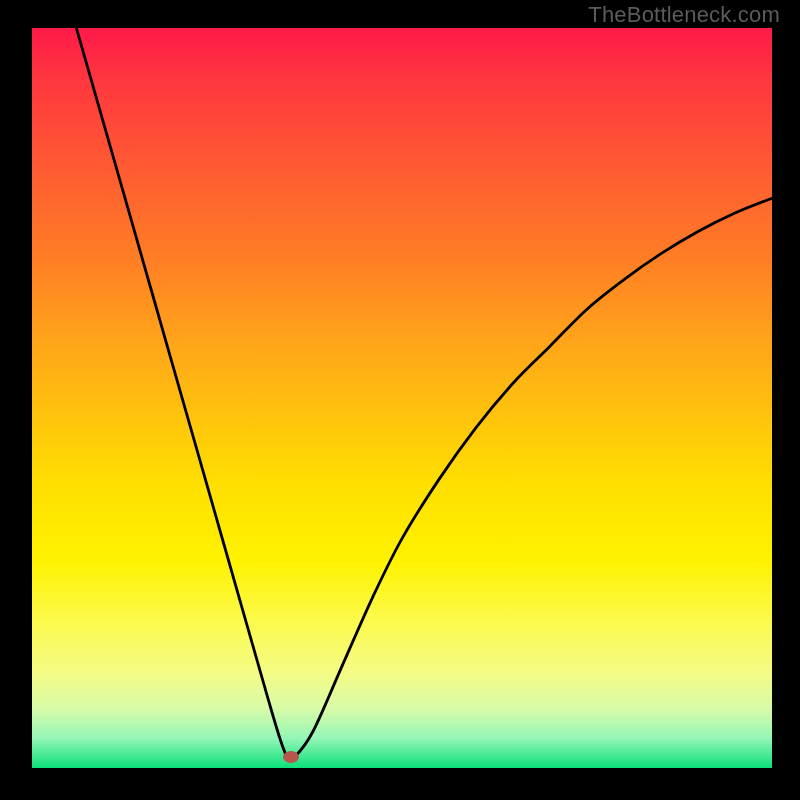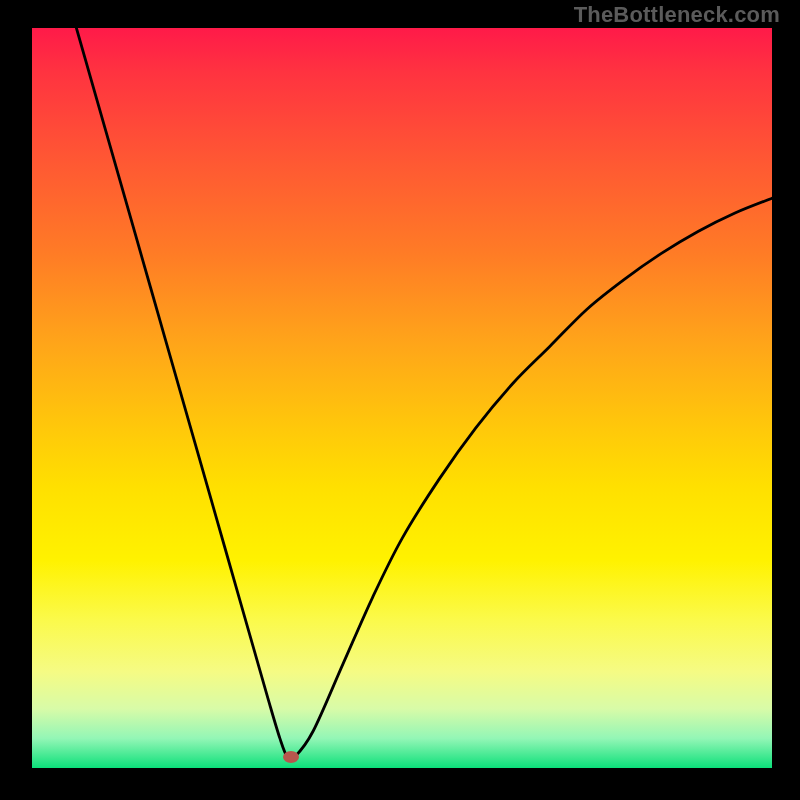--- a/index.html
+++ b/index.html
@@ -4,21 +4,21 @@
 <style>
   * { margin: 0; padding: 0; box-sizing: border-box; }
   html, body { width: 800px; height: 800px; overflow: hidden; }
   body { background: #000; position: relative; }
   .watermark {
     position: absolute;
     top: 2px;
     right: 20px;
     font-family: Arial, Helvetica, sans-serif;
     font-size: 22px;
-    font-weight: 700;
+    font-weight: 400;
     color: #5b5b5b;
     z-index: 10;
     letter-spacing: 0.2px;
   }
   .plot-area {
     position: absolute;
     left: 32px;
     top: 28px;
     width: 740px;
     height: 740px;

